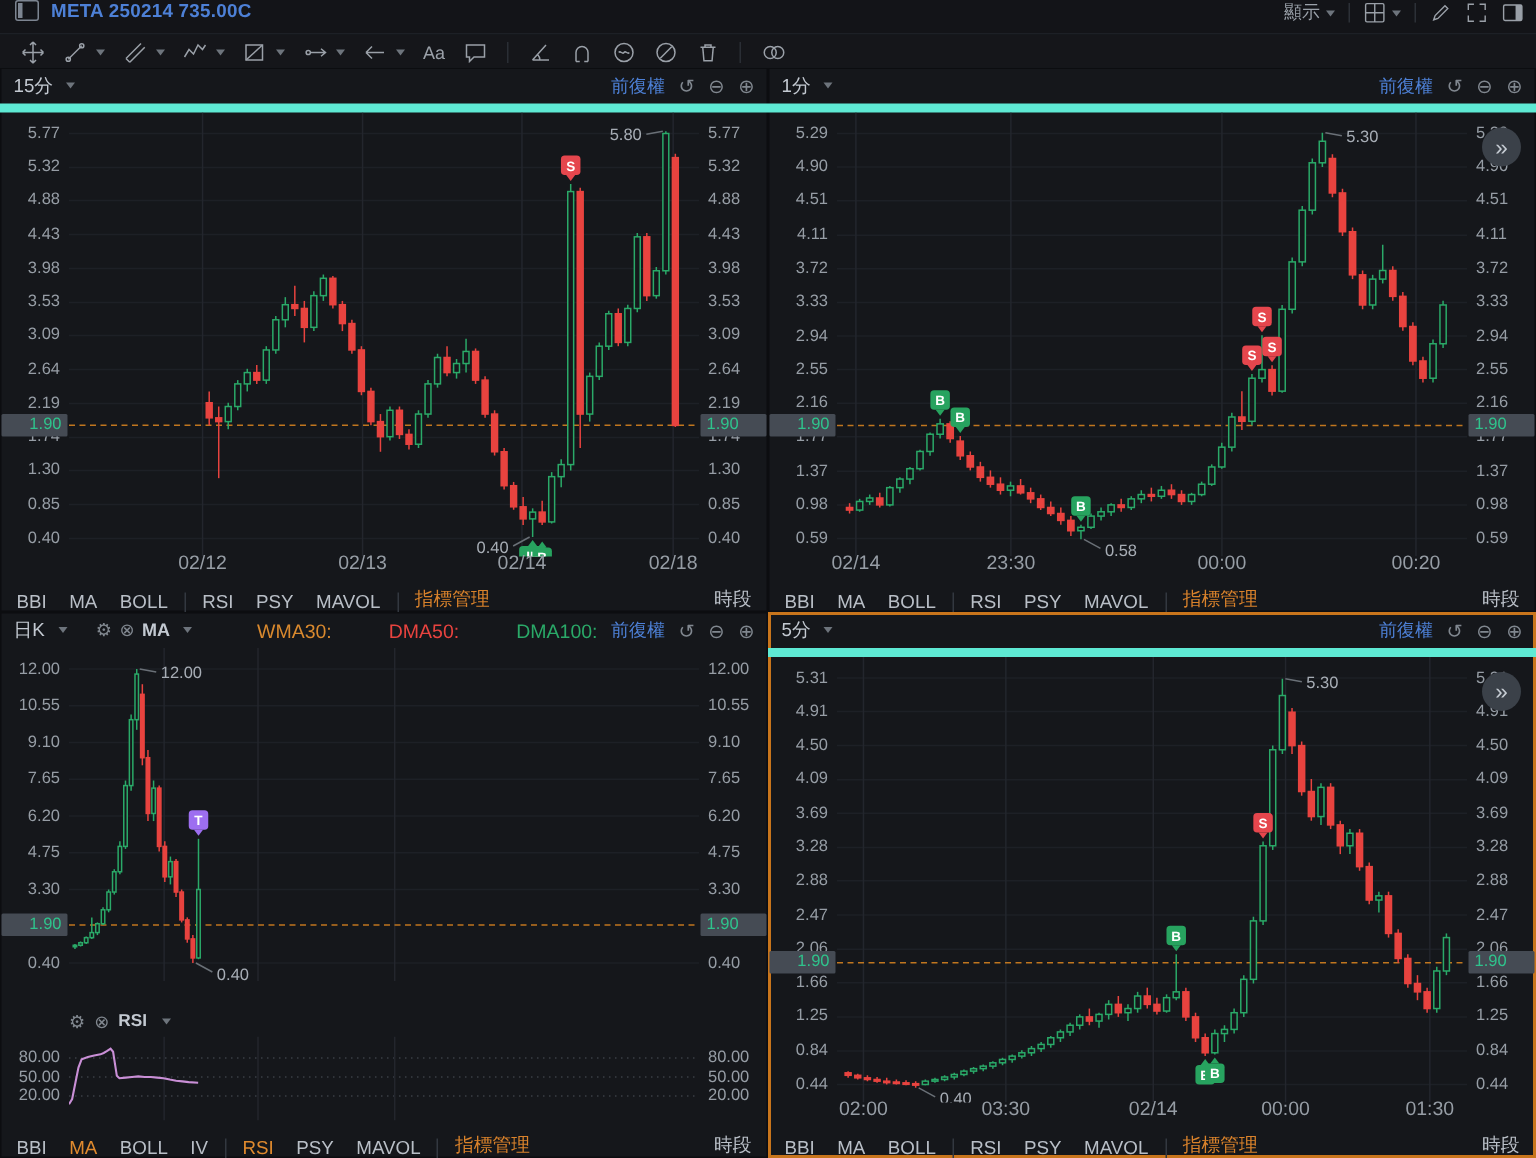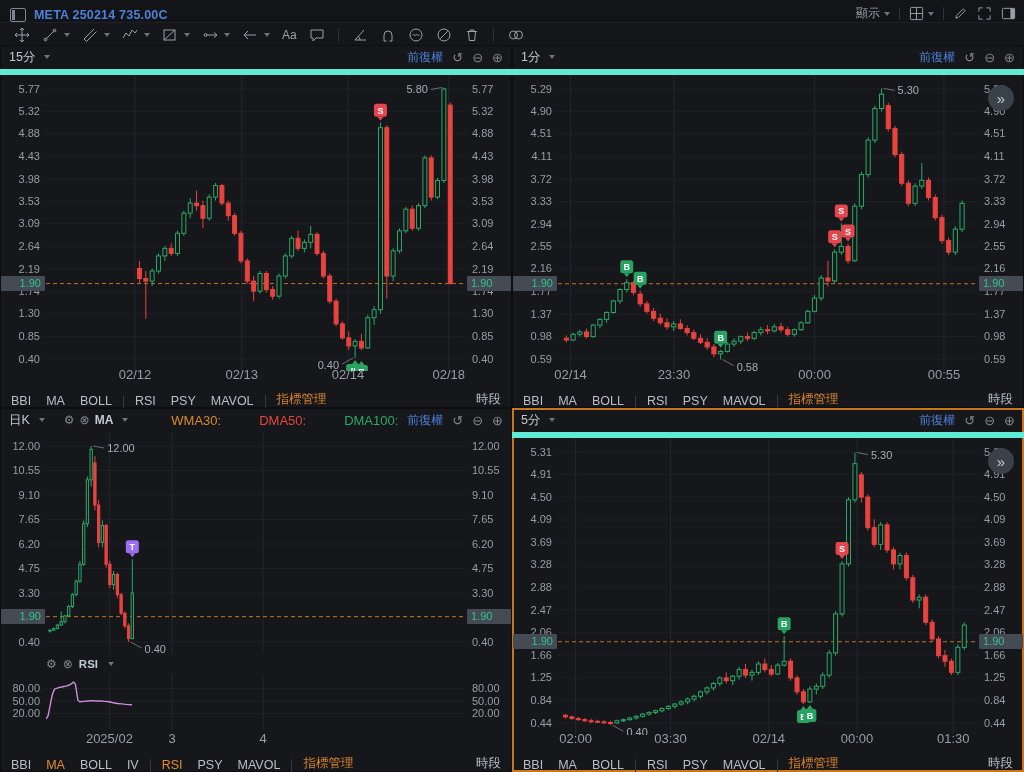--- a/index.html
+++ b/index.html
@@ -1,21 +1,21 @@
 <!DOCTYPE html>
 <html><head>
 <meta charset="utf-8">
 <style>
   html,body{margin:0;padding:0;background:#101114;}
   body{width:1024px;height:772px;overflow:hidden;font-family:"Liberation Sans",sans-serif;
        -webkit-font-smoothing:antialiased;color:#b9bfc7;}
   .app{position:relative;width:1024px;height:772px;background:#141519;}
 
   
-  .titlebar{height:22px;display:flex;align-items:flex-end;padding:0 8px;background:#131418;
+  .titlebar{height:22px;display:flex;align-items:flex-start;padding:0 8px;background:#131418;
             border-bottom:1px solid #1d2026;}
   .title-ic{width:14px;height:12px;border:1px solid #7d8591;border-radius:2px;position:relative;margin:0 8px 0 2px;}
   .title-ic::after{content:"";position:absolute;left:1px;top:1px;bottom:1px;width:3px;background:#7d8591;}
   .sym{color:#4d80d6;font-size:12.5px;font-weight:bold;letter-spacing:.2px;}
   .tb-right{margin-left:auto;display:flex;align-items:center;gap:9px;color:#9aa1a9;font-size:12px;}
   .vsep{width:1px;height:13px;background:#2c3037;}
   .caret{width:0;height:0;border-left:3.5px solid transparent;border-right:3.5px solid transparent;
          border-top:4px solid #6d747c;display:inline-block;margin-left:4px;vertical-align:middle;}
   .ticon{color:#9aa0a8;display:inline-flex;align-items:center;justify-content:center;}
   .ticon svg{display:block;}
@@ -619,21 +619,21 @@
             <div class="yt" style="top: 255.096px;">0.98</div>
             <div class="yt" style="top: 277.5px;">0.59</div>
             <div class="spec" style="top: 200.745px;">1.90</div>
           </div>
         <div class="more-btn">»</div>
       </div>
       <div class="p-xaxis">
           <div class="xt" style="left: 58.6px;">02/14</div>
           <div class="xt" style="left: 161.92px;">23:30</div>
           <div class="xt" style="left: 302.62px;">00:00</div>
-          <div class="xt" style="left: 431.98px;">00:55</div>
+          <div class="xt" style="left: 431.98px;">00:20</div>
         </div>
       <div class="p-tabs">
           <span class="tab">BBI</span>
           <span class="tab">MA</span>
           <span class="tab">BOLL</span>
           <span class="tsep2"></span>
           <span class="tab">RSI</span>
           <span class="tab">PSY</span>
           <span class="tab">MAVOL</span>
           <span class="tsep2"></span>
@@ -779,25 +779,20 @@
               <line x1="217.14000000000001" x2="217.14000000000001" y1="0" y2="56" stroke="#23262d" stroke-width="1"></line>
               <polyline points="0.0,45.1 2.1,41.7 4.2,31.2 6.3,20.7 8.4,15.2 12.6,13.6 16.8,12.7 21.0,11.9 23.1,11.0 25.2,9.8 26.5,8.9 27.7,8.1 29.4,10.2 30.7,18.6 31.9,26.2 33.6,27.8 37.8,27.4 42.0,27.0 46.2,26.6 50.4,27.0 54.6,27.0 58.8,27.4 63.0,27.8 67.2,28.7 71.4,29.5 75.6,29.9 79.8,30.4 86.1,30.8" fill="none" stroke="#c98fd6" stroke-width="1.4"></polyline>
             </svg>
           </div>
         <div class="ax r">
             <div class="yt" style="top: 7.9px;">80.00</div>
             <div class="yt" style="top: 20.5px;">50.00</div>
             <div class="yt" style="top: 33.1px;">20.00</div>
           </div>
       </div>
-      <div class="p-xaxis">
-          <div class="xt" style="left: 109.42px;">2025/02</div>
-          <div class="xt" style="left: 172px;">3</div>
-          <div class="xt" style="left: 263.14px;">4</div>
-        </div>
       <div class="p-tabs">
           <span class="tab">BBI</span>
           <span class="tab active">MA</span>
           <span class="tab">BOLL</span>
           <span class="tab">IV</span>
           <span class="tsep2"></span>
           <span class="tab active">RSI</span>
           <span class="tab">PSY</span>
           <span class="tab">MAVOL</span>
           <span class="tsep2"></span>

